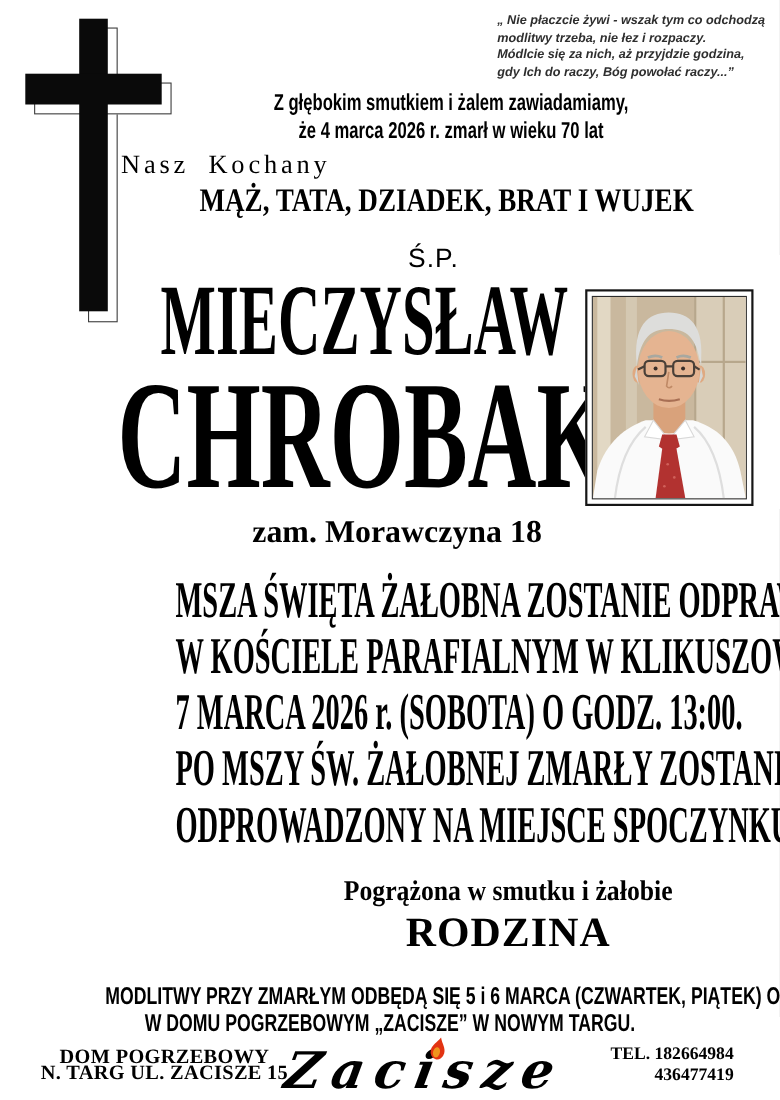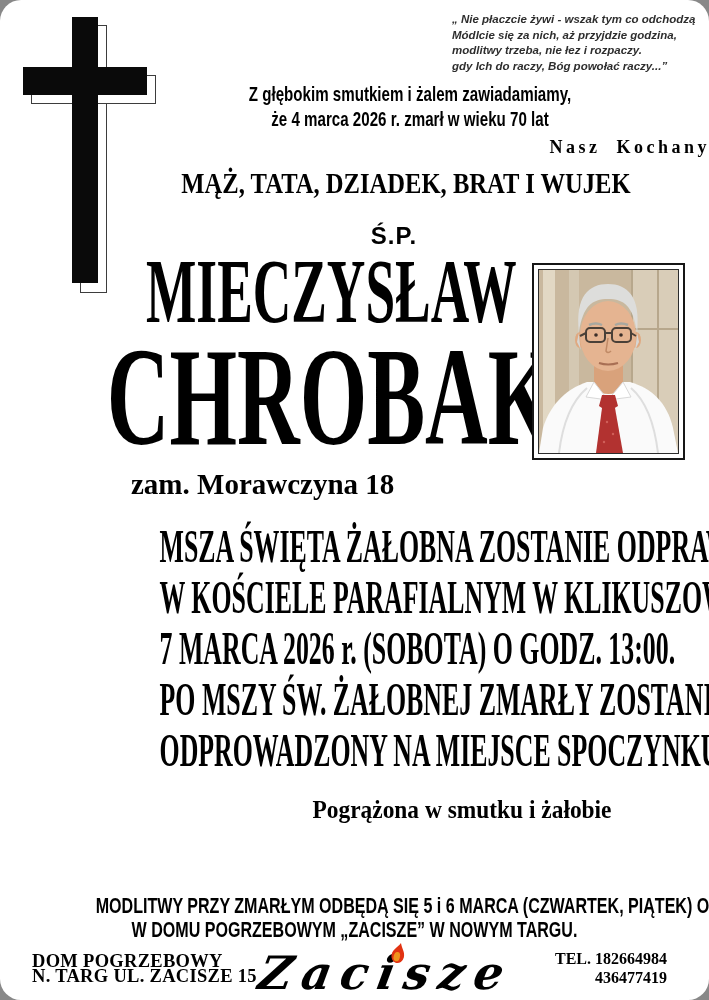--- a/index.html
+++ b/index.html
@@ -1,20 +1,19 @@
 <!DOCTYPE html>
 <html><head>
 <meta charset="utf-8">
 <style>
   html,body{margin:0;padding:0;background:#888;}
   #card{
     position:relative;width:709px;height:1000px;background:#ffffff;
     margin:0 auto;overflow:hidden;color:#000;
     font-family:"Liberation Serif",serif;
-    border-radius:21px;
   }
   
   #cross{position:absolute;left:23px;top:17px;width:160px;height:290px;}
   .cr{position:absolute;}
   .cr-shadow{background:#fff;border:1.5px solid #3d3d3d;box-sizing:border-box;}
   .cr-sh-v{left:57px;top:8px;width:27px;height:268px;}
   .cr-sh-h{left:8px;top:58px;width:125px;height:29px;}
   .cr-main{background:#0a0a0a;}
   .cr-m-v{left:49px;top:0;width:26px;height:266px;}
   .cr-m-h{left:0;top:50px;width:124px;height:28px;}
@@ -27,43 +26,43 @@
   
   .cond{white-space:nowrap;text-align:center;transform-origin:50% 50%;}
   
   #announce{
     position:absolute;left:105px;top:81px;width:610px;
     font-family:"Liberation Sans",sans-serif;font-weight:bold;
     font-size:21px;line-height:25px;
   }
   #announce .cond{transform:scaleX(0.72);}
   #salutation{
-    position:absolute;left:110px;top:137px;width:600px;text-align:right;
-    font-weight:bold;font-size:18px;letter-spacing:3.5px;word-spacing:8px;
+    position:absolute;left:110px;top:137px;width:600px;text-align:left;
+    font-weight:normal;font-size:24px;letter-spacing:3.5px;word-spacing:8px;
   }
   #relations{
     position:absolute;left:103px;top:166px;width:606px;
     font-weight:bold;font-size:30px;transform:scaleX(0.82);
   }
   #sp{
     position:absolute;left:94px;top:222px;width:600px;text-align:center;
-    font-family:"Liberation Sans",sans-serif;font-weight:bold;
+    font-family:"Liberation Sans",sans-serif;font-weight:normal;
     font-size:24px;letter-spacing:1px;
   }
   
   #first-name{
     position:absolute;left:20px;top:245px;width:600px;line-height:1;
     font-weight:bold;font-size:92px;transform:scaleX(0.58);
   }
   #last-name{
     position:absolute;left:0;top:327px;width:562px;line-height:1;
     font-weight:bold;font-size:140px;transform:scaleX(0.62);
   }
   #residence{
-    position:absolute;left:131px;top:467px;width:460px;text-align:left;
+    position:absolute;left:131px;top:467px;width:460px;text-align:center;
     font-weight:bold;font-size:29px;line-height:1.2;
   }
   
   #photo{
     position:absolute;left:532px;top:263px;width:153px;height:197px;
     box-sizing:border-box;border:2px solid #161616;background:#fff;padding:4px;
   }
   #photo-inner{width:100%;height:100%;border:1px solid #2c2c2c;box-sizing:border-box;overflow:hidden;}
   #photo-inner svg{display:block;width:100%;height:100%;}
   
@@ -80,21 +79,21 @@
   }
   
   #prayers{
     position:absolute;left:0;top:894px;width:709px;
     font-family:"Liberation Sans",sans-serif;font-weight:bold;
     font-size:22px;line-height:24px;
   }
   #prayers .cond{transform:scaleX(0.73);}
   
   #fh-block{
-    position:absolute;left:32px;top:954px;width:235px;
+    position:absolute;left:32px;top:954px;width:235px;text-align:center;
     font-weight:bold;font-size:18.5px;line-height:15px;letter-spacing:0.3px;
   }
   #logo{position:absolute;left:256px;top:942px;width:260px;height:58px;}
   #logo-text{
     position:absolute;left:0;top:8px;width:260px;text-align:center;
     font-style:italic;font-weight:bold;font-size:46px;line-height:46px;
     letter-spacing:9px;transform:skewX(-10deg);
     font-family:"DejaVu Serif",serif;
   }
   #flame{position:absolute;left:134px;top:0px;width:17px;height:22px;transform:rotate(14deg);}
@@ -110,22 +109,22 @@
 
   <div id="cross">
     <div class="cr cr-shadow cr-sh-v"></div>
     <div class="cr cr-shadow cr-sh-h"></div>
     <div class="cr cr-main cr-m-v"></div>
     <div class="cr cr-main cr-m-h"></div>
   </div>
 
   <div id="quote">
     <div>„ Nie płaczcie żywi - wszak tym co odchodzą</div>
+    <div>modlitwy trzeba, nie łez i rozpaczy.</div>
     <div>Módlcie się za nich, aż przyjdzie godzina,</div>
-    <div>modlitwy trzeba, nie łez i rozpaczy.</div>
     <div>gdy Ich do raczy, Bóg powołać raczy...”</div>
   </div>
 
   <div id="announce">
     <div class="cond">Z głębokim smutkiem i żalem zawiadamiamy,</div>
     <div class="cond">że 4 marca 2026 r.  zmarł w wieku 70 lat</div>
   </div>
   <div id="salutation">Nasz Kochany</div>
   <div id="relations" class="cond">MĄŻ, TATA, DZIADEK, BRAT I WUJEK</div>
   <div id="sp">Ś.P.</div>
@@ -188,20 +187,21 @@
 
   <div id="mass">
     <div class="cond">MSZA ŚWIĘTA ŻAŁOBNA ZOSTANIE ODPRAWIONA</div>
     <div class="cond">W KOŚCIELE PARAFIALNYM W KLIKUSZOWEJ</div>
     <div class="cond">7 MARCA 2026 r. (SOBOTA) O GODZ. 13:00.</div>
     <div class="cond">PO MSZY ŚW. ŻAŁOBNEJ ZMARŁY ZOSTANIE</div>
     <div class="cond">ODPROWADZONY NA MIEJSCE SPOCZYNKU.</div>
   </div>
 
   <div id="family-line1">Pogrążona w smutku i żałobie</div>
+  <div id="family-line2">RODZINA</div>
 
   <div id="prayers">
     <div class="cond">MODLITWY PRZY ZMARŁYM ODBĘDĄ SIĘ 5 i 6 MARCA (CZWARTEK, PIĄTEK) O GODZ. 18:00</div>
     <div class="cond">W DOMU POGRZEBOWYM „ZACISZE” W NOWYM TARGU.</div>
   </div>
 
   <div id="fh-block">
     <div>DOM POGRZEBOWY</div>
     <div>N. TARG UL. ZACISZE 15</div>
   </div>

